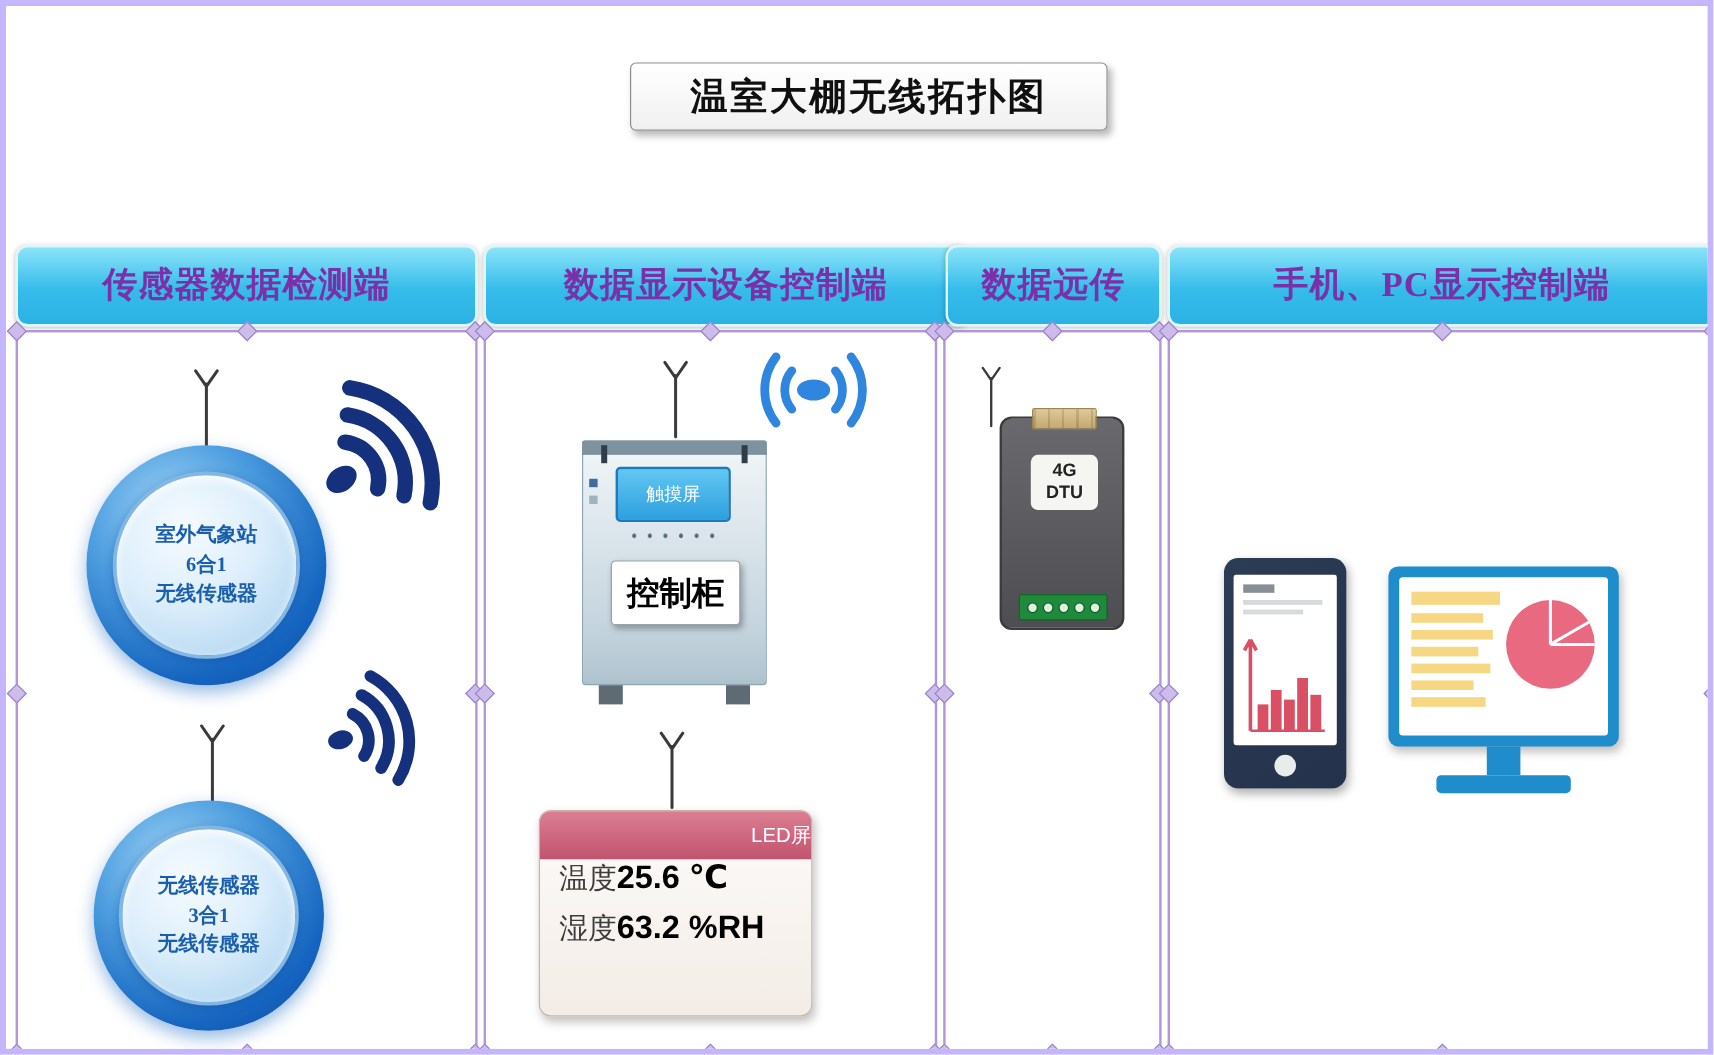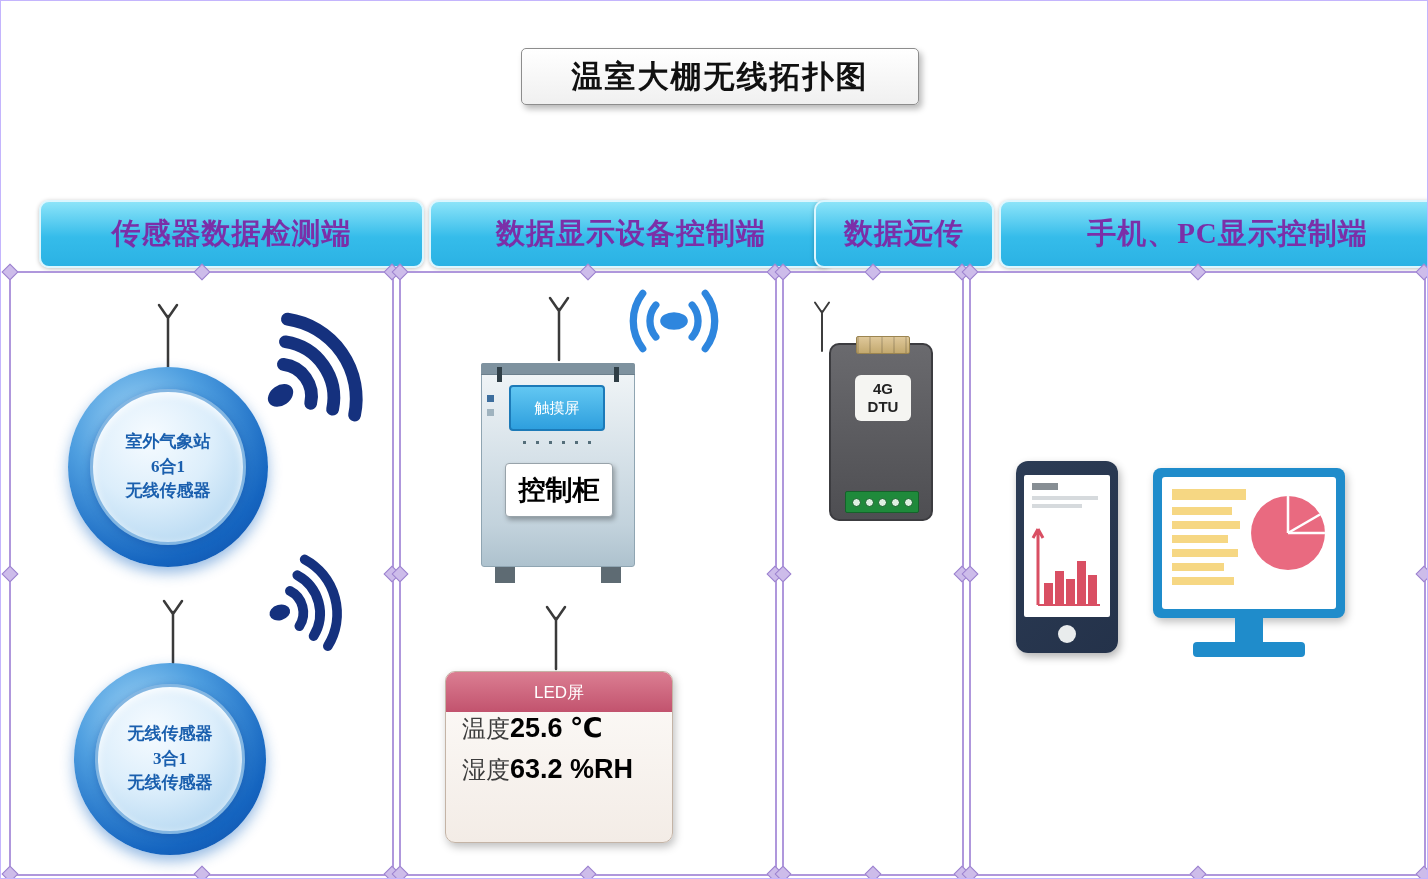--- a/index.html
+++ b/index.html
@@ -1,29 +1,29 @@
 <!DOCTYPE html>
 <html style="--header-bg: #35bcea; --header-text: #7b2fa8; --panel-border: #af97dc; --signal-navy: #15317e; --wifi-blue: #2e86de; --led-header: #c2536e; --pie-pink: #e96a80; --monitor-blue: #1f8ccb; --phone-navy: #24324a; --bar-red: #d94f63; --text-yellow: #f6d783;"><head>
 <meta charset="utf-8">
 <style>
   html,body{margin:0;padding:0;background:#fff;}
-  .stage{position:relative;width:1428px;height:879px;background:#fff;border:1px solid #c4b5fd;
+  .stage{position:relative;width:1428px;height:879px;background:#fff;border:5px solid #c4b5fd;
          box-sizing:border-box;overflow:hidden;font-family:"Liberation Serif","DejaVu Serif",serif;}
 
   
   .title-box{position:absolute;left:520px;top:47px;width:396px;height:55px;display:flex;align-items:center;
     justify-content:center;background:linear-gradient(180deg,#ffffff,#f0f0f0);border:1px solid #8d8d8d;
     border-radius:5px;box-shadow:3px 4px 6px rgba(0,0,0,.28);font-size:31px;font-weight:bold;color:#101010;
     letter-spacing:2px;}
 
   
   .col-header{position:absolute;top:199px;height:68px;display:flex;align-items:center;justify-content:center;
     background:linear-gradient(180deg,#8ce4f9 0%,var(--header-bg,#35bcea) 55%,#2bb2e4 100%);
     border:2px solid #dcf6fe;border-radius:10px;box-shadow:0 1px 4px rgba(0,0,0,.25);
-    font-size:29px;font-weight:bold;color:var(--header-text,#7b2fa8);letter-spacing:1px;box-sizing:border-box;margin-left:30px;}
+    font-size:29px;font-weight:bold;color:var(--header-text,#7b2fa8);letter-spacing:1px;box-sizing:border-box;}
 
   
   .panel{position:absolute;top:270px;height:605px;border:2px solid var(--panel-border,#af97dc);
     box-sizing:border-box;background:#fff;}
   .orn{position:absolute;width:12px;height:12px;box-sizing:border-box;background:#cdbcea;
     border:1.5px solid #9b80ce;transform:rotate(45deg);z-index:3;}
 
   .abs{position:absolute;}
   .antenna svg,.sig svg,.wifi svg{display:block;width:100%;height:100%;overflow:visible;}
 
@@ -52,21 +52,21 @@
   .cab-label{position:absolute;left:24px;top:100px;width:106px;height:52px;background:#fff;border:1px solid #98a3aa;
     border-radius:4px;box-shadow:2px 3px 5px rgba(0,0,0,.3);display:flex;align-items:center;justify-content:center;
     font-size:27px;font-weight:bold;color:#000;}
   .cab-foot{position:absolute;bottom:0;width:20px;height:16px;background:#5e6b73;}
 
   
   .led{position:absolute;background:linear-gradient(180deg,#fdfbf9,#f3ece6);border:1px solid #c4b4a6;
     border-radius:10px;box-shadow:2px 4px 8px rgba(0,0,0,.25);box-sizing:border-box;}
   .led-header{height:40px;border-radius:9px 9px 0 0;
     background:linear-gradient(180deg,#db7e92,var(--led-header,#c2536e));color:#fff;display:flex;align-items:center;
-    justify-content:center;font-size:17px;font-family:"Liberation Sans","DejaVu Sans",sans-serif;}
+    justify-content:flex-end;font-size:17px;font-family:"Liberation Sans","DejaVu Sans",sans-serif;}
   .led-row{display:flex;align-items:baseline;padding-left:16px;height:42px;}
   .led-label{font-size:24px;color:#3c3c3c;}
   .led-value{font-size:27px;font-weight:bold;color:#000;font-family:"Liberation Sans","DejaVu Sans",sans-serif;}
 
   
   .dtu{position:absolute;background:linear-gradient(180deg,#6a6a6e,#4e4e52);border:2px solid #3c3c40;
     border-radius:10px;box-sizing:border-box;padding-left:48px;}
   .dtu-conn{position:absolute;left:25px;top:-9px;width:54px;height:18px;border:1px solid #9c8550;border-radius:2px;
     background:repeating-linear-gradient(90deg,rgba(0,0,0,.12) 0 2px,transparent 2px 12px),
                linear-gradient(180deg,#dfc89a,#c3a96f);box-sizing:border-box;}

